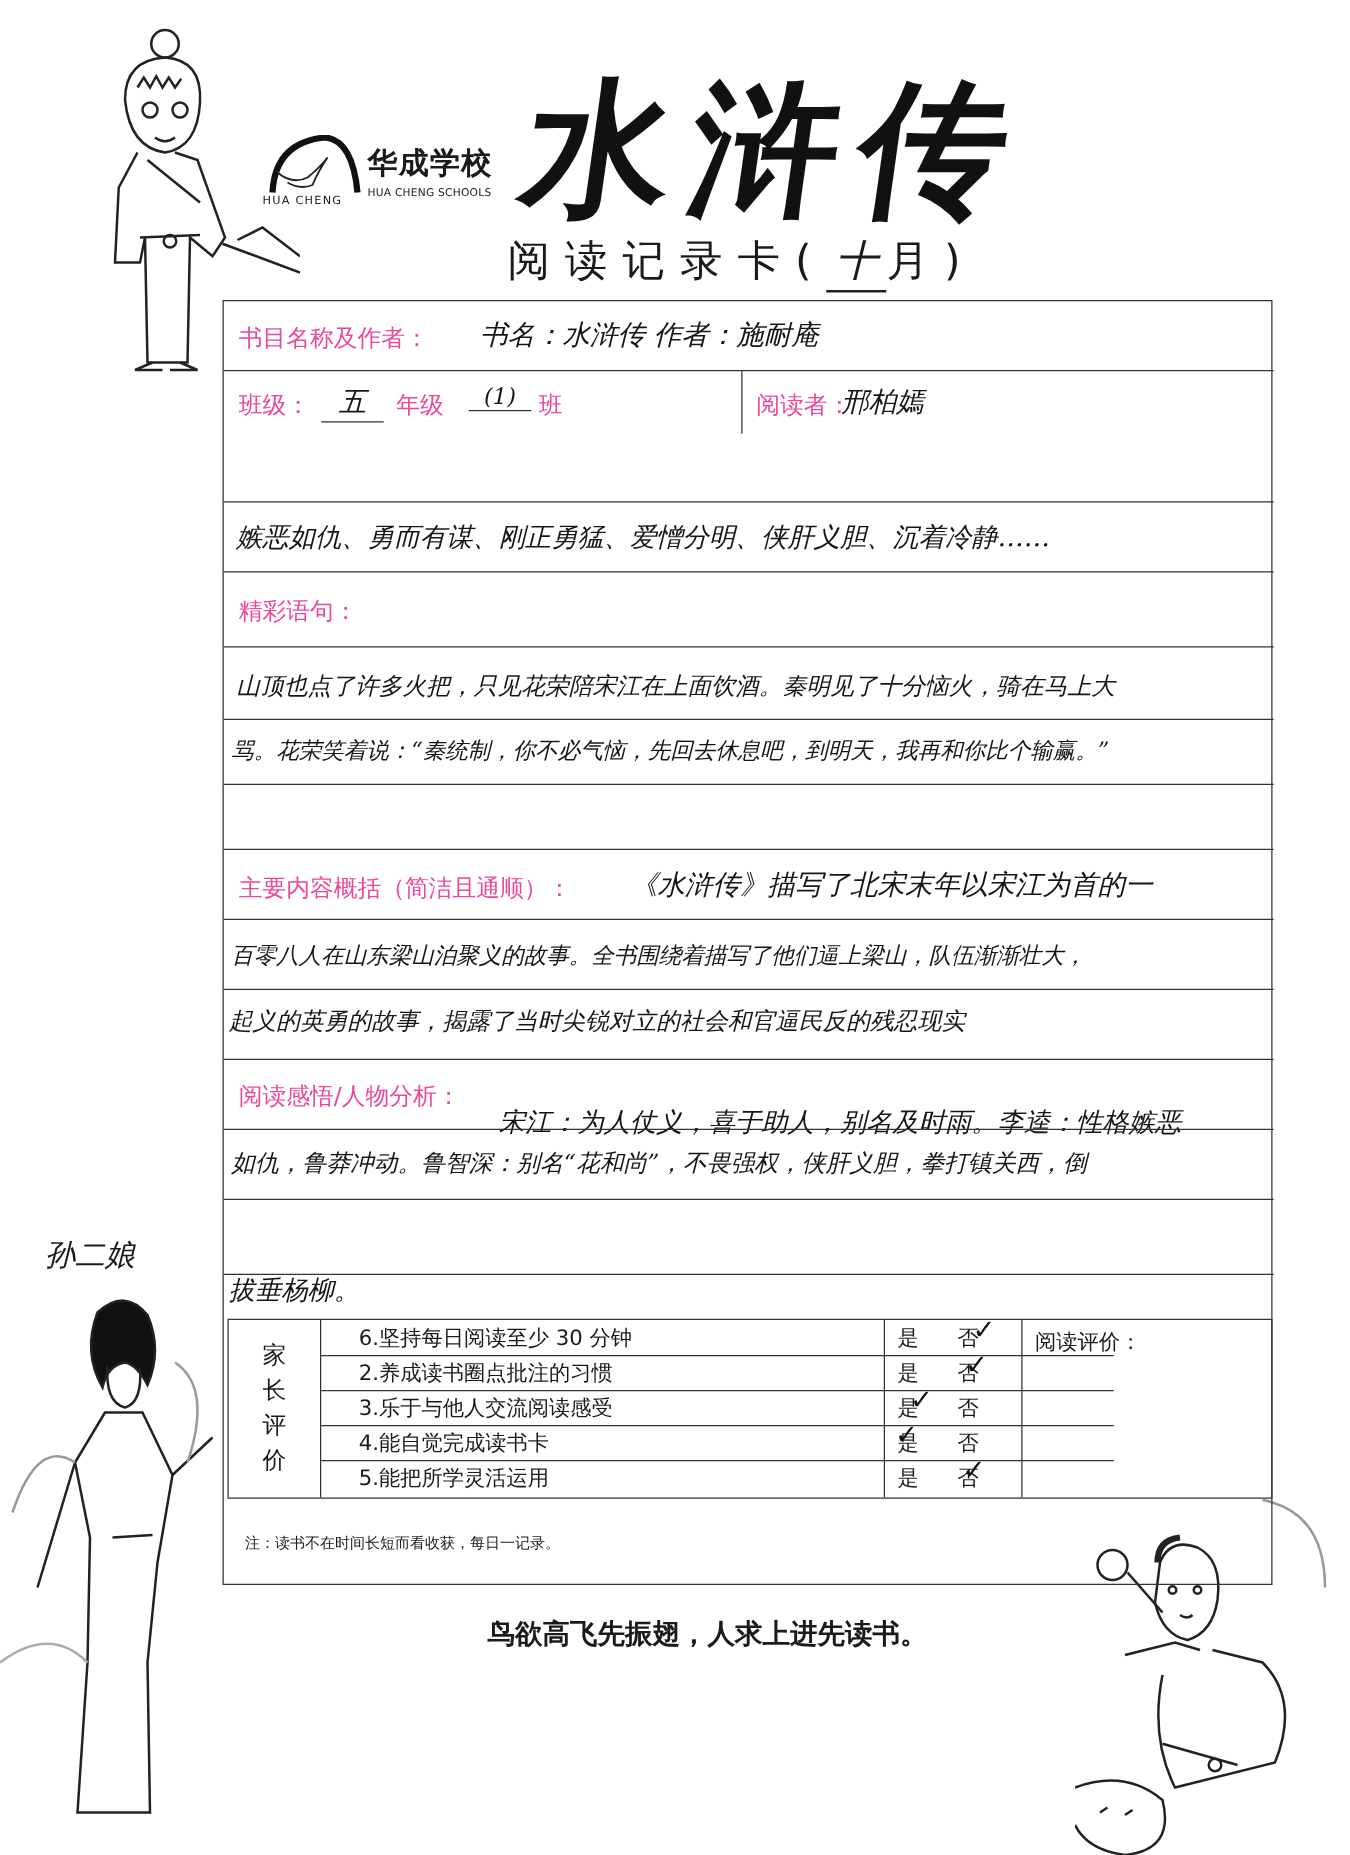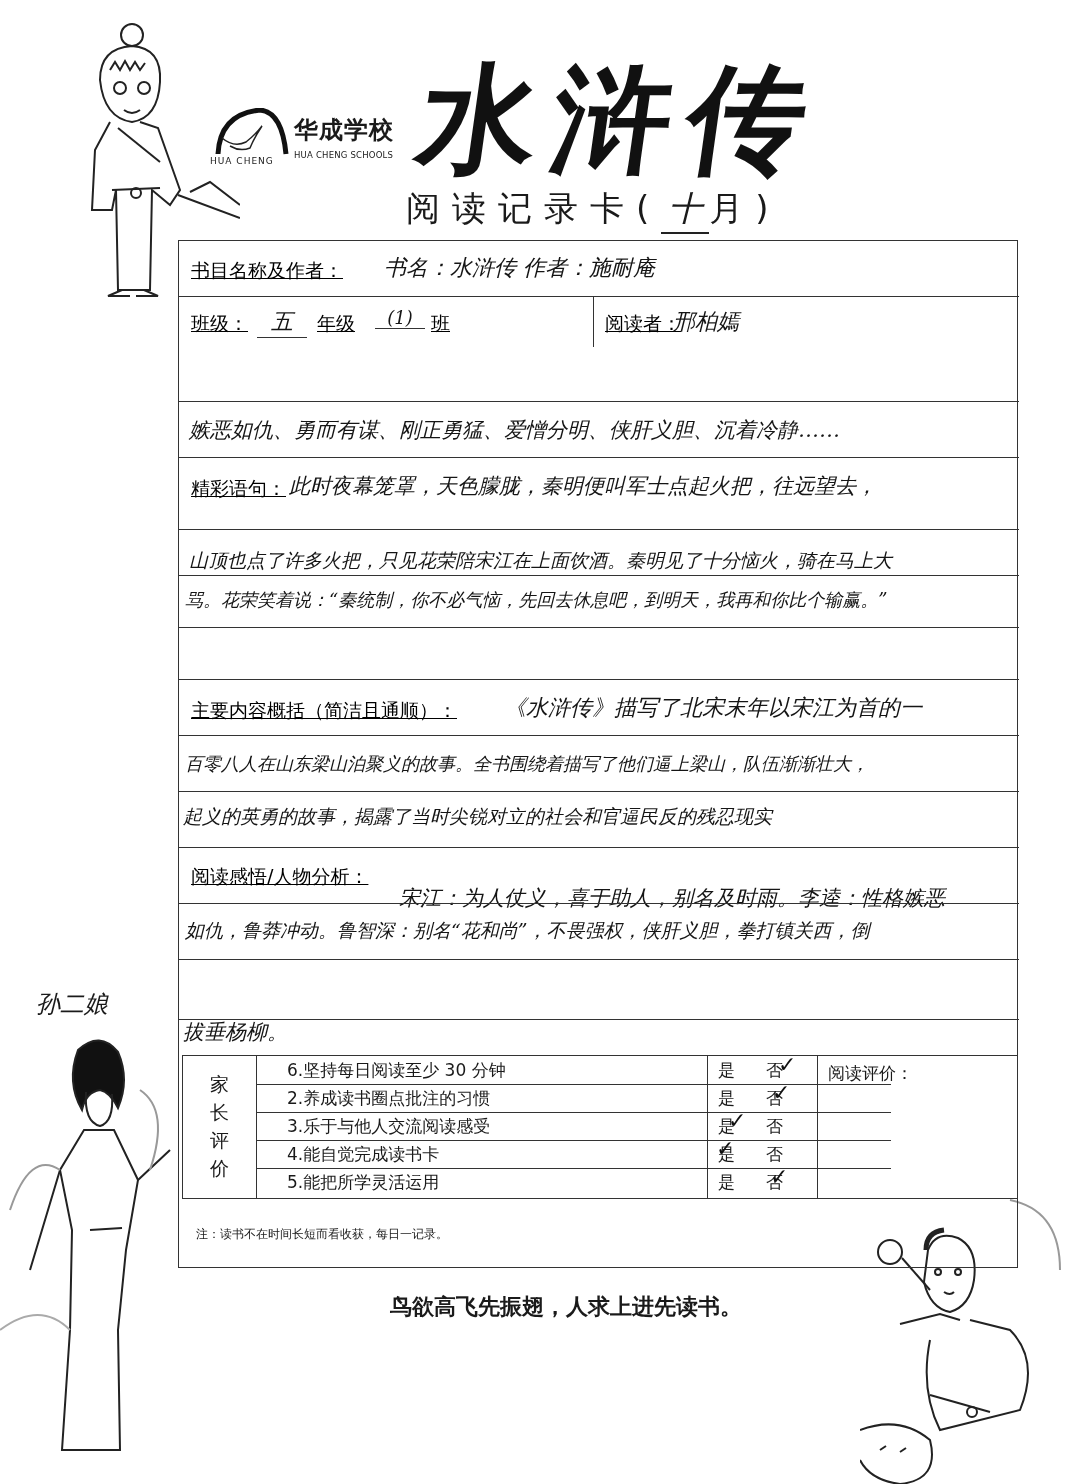--- a/index.html
+++ b/index.html
@@ -14,21 +14,21 @@
   #school-en { left:84px; top:42px; font-size:8.5px; letter-spacing:0.2px; }
   #logo-en { left:0px; top:48px; font-size:9px; letter-spacing:1px; }
 
   #main-title { left:420px; top:60px; font-size:118px; font-weight:bold; font-family:"DejaVu Serif", serif; letter-spacing:16px; line-height:1; color:#111; transform:skewX(-8deg); }
   #sub-title { left:388px; top:186px; font-size:34px; letter-spacing:12px; font-family:"DejaVu Sans", sans-serif;margin-left:18px; }
   #sub-title .month { display:inline-block; width:48px; text-align:center; border-bottom:2px solid #222; font-family:"DejaVu Serif", serif; font-style:italic; letter-spacing:0; }
 
   
   #card { left:178px; top:240px; width:840px; height:1028px; }
   .row { position:absolute; left:0; width:840px; border-top:1.5px solid #333; }
-  .label { position:absolute; font-size:19px; color:#000000;text-decoration:underline; }
+  .label { position:absolute; font-size:19px; color:#ec4899; }
   .hw { position:absolute; font-size:22px; white-space:nowrap; }
 
   
   #parent { left:182px; top:1055px; width:834px; height:142px; border:1.5px solid #333; }
   #parent .vh { position:absolute; left:0; top:0; width:74px; height:142px; border-right:1.5px solid #333; font-size:19px; text-align:center; }
   #parent .vh span { display:block; line-height:28px; }
   .prow { position:absolute; left:74px; width:634px; height:28px; border-bottom:1.5px solid #333; }
   .prow .ptext { position:absolute; left:30px; top:3px; font-size:17px; }
   .prow .yn { position:absolute; left:450px; top:0; width:184px; height:28px; border-left:1.5px solid #333; }
   .yn .yes { position:absolute; left:10px; top:3px; font-size:17px; }
@@ -127,23 +127,22 @@
     <div class="label" style="left:426px;top:14px;">阅读者：</div>
     <div class="hw hand" style="left:494px;top:10px;">邢柏嫣</div>
   </div>
 
   <div class="row" style="top:160px;height:56px;">
     <div class="hw hand" style="left:10px;top:14px;font-size:21px;">嫉恶如仇、勇而有谋、刚正勇猛、爱憎分明、侠肝义胆、沉着冷静……</div>
   </div>
 
   <div class="row" style="top:216px;height:56px;">
     <div class="label" style="left:12px;top:18px;">精彩语句：</div>
-    <div class="hw hand" style="left:110px;top:14px;font-size:21px;">此时夜幕笼罩，天色朦胧，秦明便叫军士点起火把，往远望去，</div>
-  </div>
-  <div class="row" style="top:288px;height:62px;">
+  </div>
+  <div class="row" style="top:276px;height:62px;">
     <div class="hw hand" style="left:10px;top:18px;font-size:19px;">山顶也点了许多火把，只见花荣陪宋江在上面饮酒。秦明见了十分恼火，骑在马上大</div>
   </div>
   <div class="row" style="top:334px;height:52px;">
     <div class="hw hand" style="left:6px;top:12px;font-size:18px;">骂。花荣笑着说：“秦统制，你不必气恼，先回去休息吧，到明天，我再和你比个输赢。”</div>
   </div>
   <div class="row" style="top:386px;height:52px;"></div>
 
   <div class="row" style="top:438px;height:56px;">
     <div class="label" style="left:12px;top:18px;">主要内容概括（简洁且通顺）：</div>
     <div class="hw hand" style="left:325px;top:13px;font-size:22px;">《水浒传》描写了北宋末年以宋江为首的一</div>

